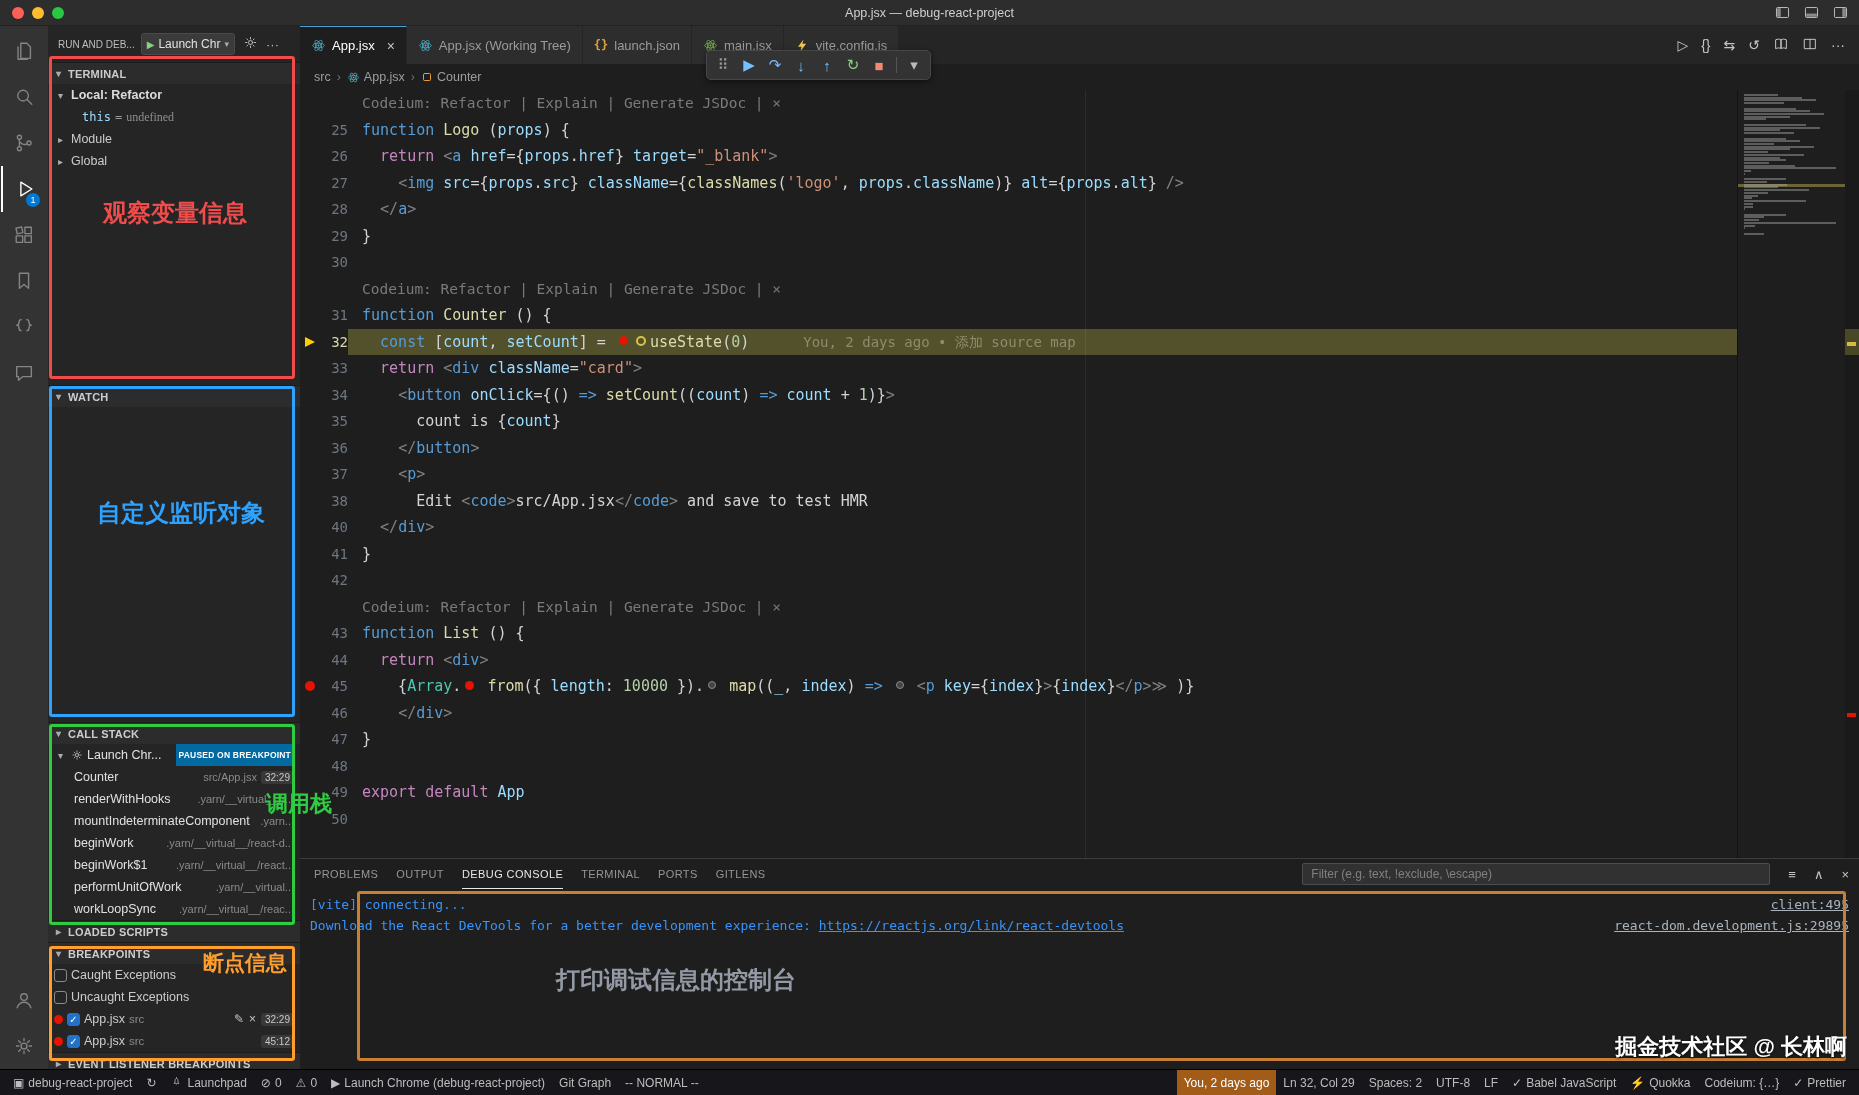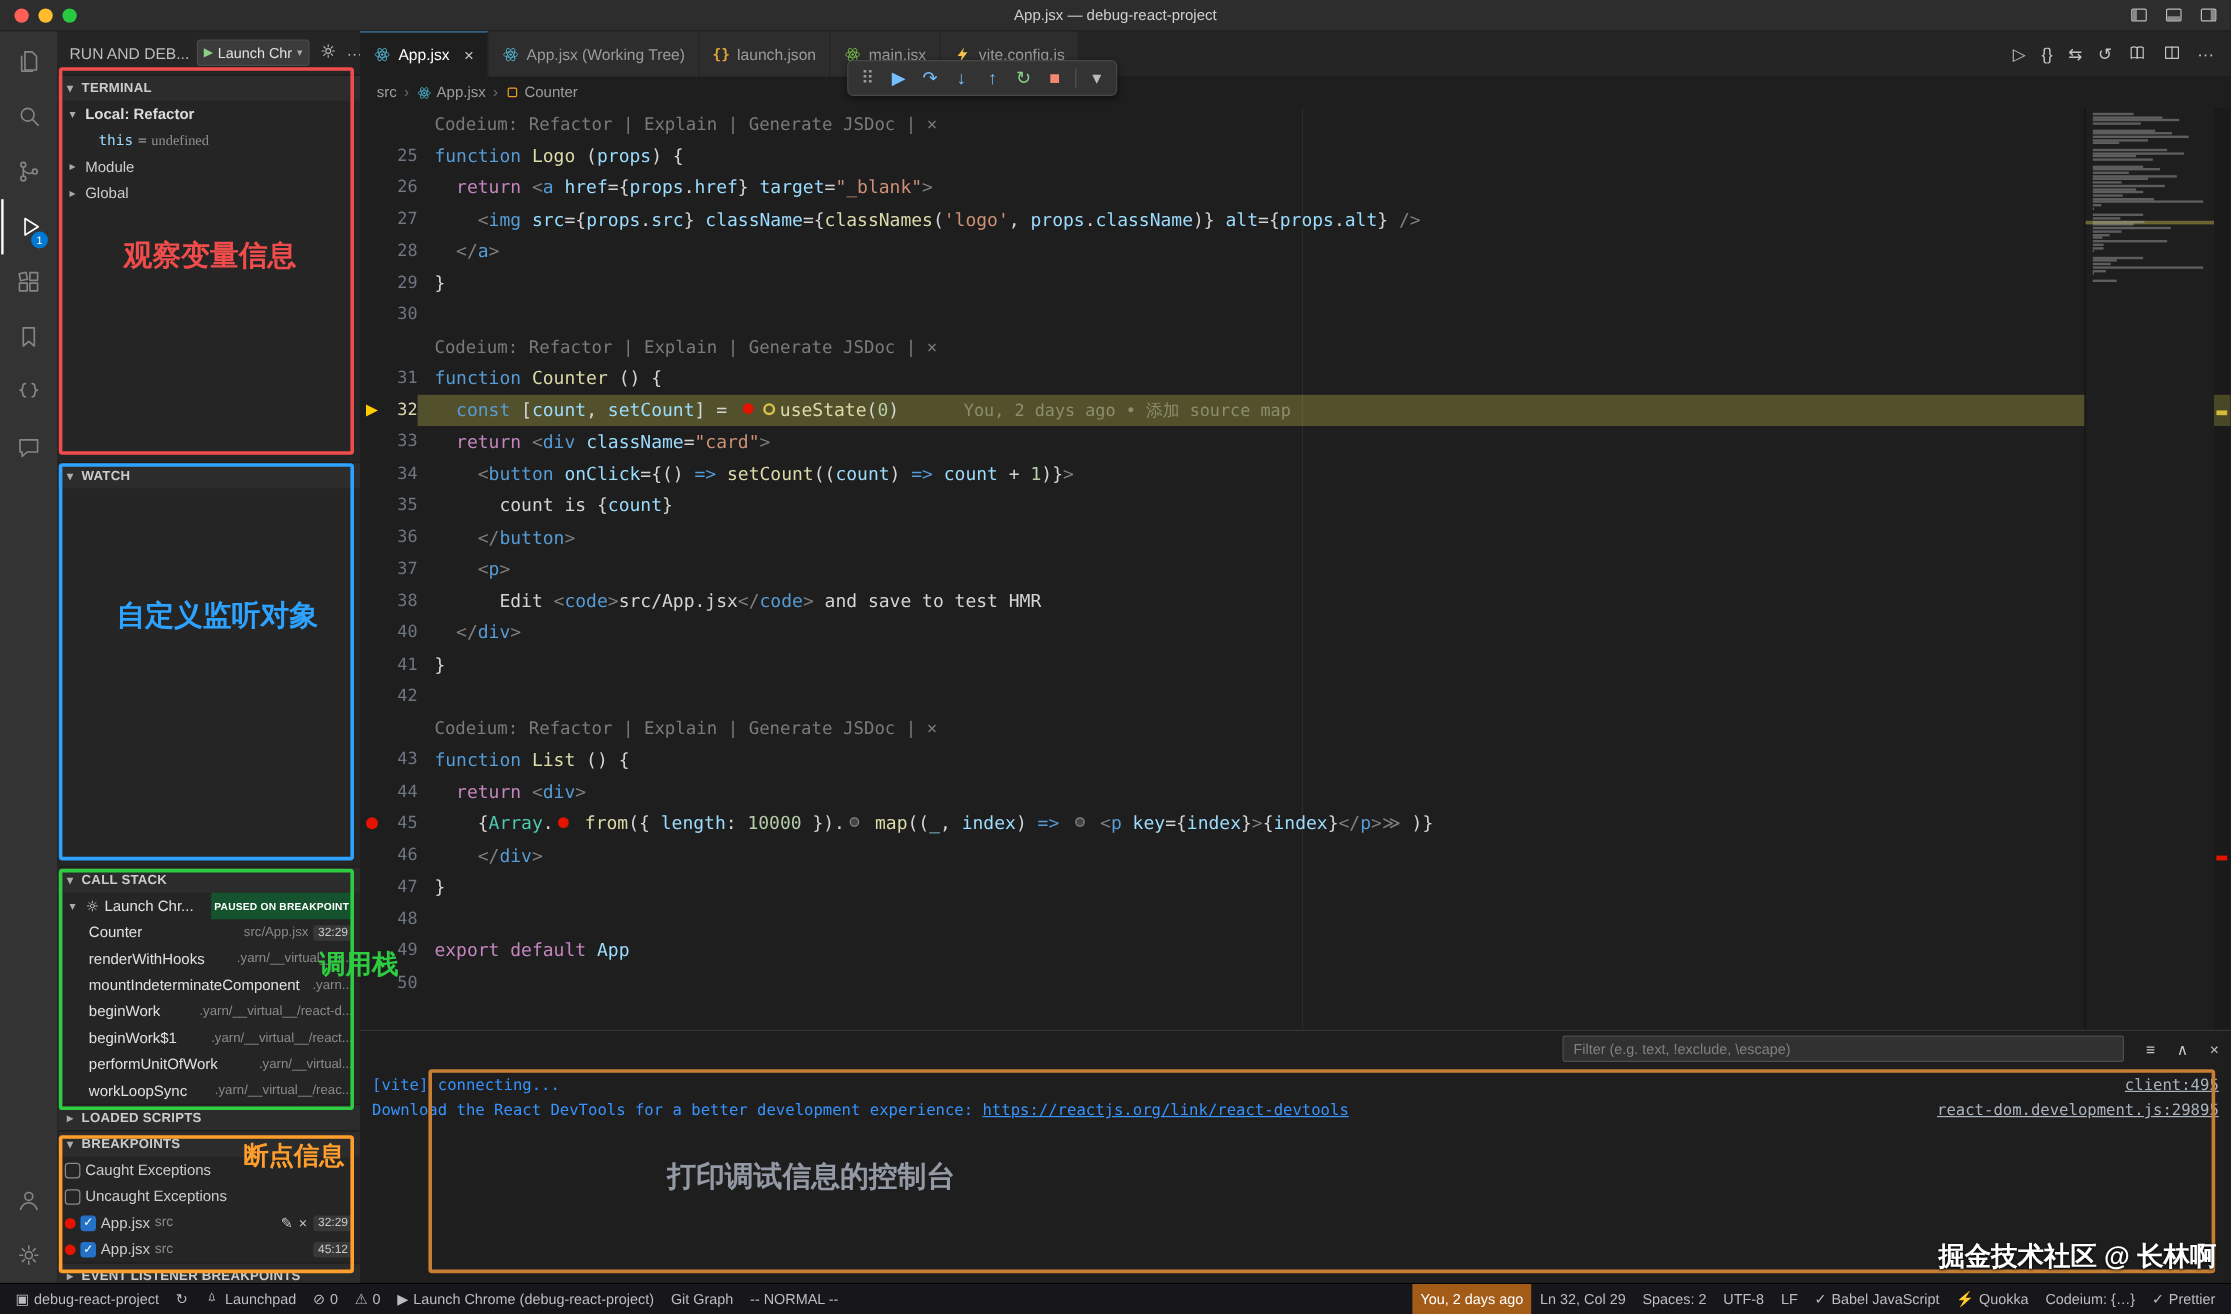--- a/index.html
+++ b/index.html
@@ -21,38 +21,38 @@
   .ab-item{width:46px;height:46px;display:flex;align-items:center;justify-content:center;color:#858585;position:relative;cursor:pointer}
   .ab-item.active{color:#ffffff;border-left:2px solid #fff}
   .ab-badge{position:absolute;right:7px;bottom:5px;background:#0078d4;color:#fff;font-size:9px;min-width:14px;height:14px;
     border-radius:8px;display:flex;align-items:center;justify-content:center;padding:0 2px}
   .ab-spacer{flex:1}
   .svgicon{display:inline-flex;align-items:center;justify-content:center;line-height:0}
 
   
   .sidebar{width:252px;background:#252526;flex:none;display:flex;flex-direction:column;color:#cccccc;font-size:13px;overflow:hidden;position:relative}
   .sb-header{height:36px;display:flex;align-items:center;gap:6px;padding:0 6px 0 10px;flex:none}
-  .sb-title{font-size:13px;color:#bdbdbd;white-space:nowrap}
+  .sb-title{font-size:10px;color:#bdbdbd;white-space:nowrap}
   .launch-pill{display:flex;align-items:center;gap:4px;background:#3b3b3c;border:1px solid #4a4a4a;border-radius:3px;
     height:22px;padding:0 5px;font-size:12px;color:#e0e0e0;white-space:nowrap;cursor:pointer}
   .launch-pill .play{color:#89d185;font-size:10px}
   .launch-pill .dd{color:#aaa;font-size:9px}
   .sb-hicon{color:#bdbdbd;margin-left:2px;cursor:pointer}
   .section-h{height:22px;display:flex;align-items:center;gap:3px;padding:0 4px;font-size:11px;font-weight:bold;
     color:#cccccc;background:#2c2c2d;border-top:1px solid #1c1c1d;flex:none;letter-spacing:.2px}
   .chev{color:#ababab;font-size:10px;width:13px;text-align:center;flex:none}
   .sb-body{flex:none;overflow:hidden}
   .row{height:22px;display:flex;align-items:center;padding:0 6px;gap:4px;white-space:nowrap;overflow:hidden;cursor:pointer}
   .scope-label{color:#dcdcdc;font-weight:600;font-size:12.5px}
   .plain-label{color:#cccccc;font-size:12.5px}
   .var-name{color:#9cdcfe;font-family:"DejaVu Sans Mono",monospace;font-size:12px;margin-left:2px}
   .var-eq{color:#9a9a9a;font-family:"DejaVu Sans Mono",monospace;font-size:12px}
   .var-val{color:#8f8f8f;font-family:Liberation Serif, serif;font-size:12px}
   .badge{background:#383838;color:#c8c8c8;font-size:10px;border-radius:3px;padding:1px 4px;flex:none}
-  .paused-badge{margin-left:auto;background:#14532d;color:#fff;font-size:8.5px;padding:18px 3px;border-radius:2px;font-weight:bold;letter-spacing:.2px}
+  .paused-badge{margin-left:auto;background:#0369a1;color:#fff;font-size:8.5px;padding:18px 3px;border-radius:2px;font-weight:bold;letter-spacing:.2px}
   .frame-name{color:#e0e0e0;font-size:12.5px}
   .frame-src{margin-left:auto;color:#8a8a8a;font-size:11px}
   .bp-dot{width:10px;height:10px;border-radius:50%;background:#e51400;flex:none;display:inline-block}
   .bp-dot.sm{width:9px;height:9px}
   .cb{width:13px;height:13px;border:1px solid #8a8a8a;border-radius:3px;flex:none;display:flex;align-items:center;justify-content:center;
     font-size:10px;color:#fff;background:transparent}
   .cb.on{background:#2472c8;border-color:#2472c8}
   .bp-path{color:#8a8a8a;font-size:11.5px}
   .bp-actions{margin-left:auto;display:flex;align-items:center;gap:5px;color:#c5c5c5;font-size:12px}
 
@@ -693,20 +693,28 @@
             <div class="mm-bar" style="width: 1.1px; top: 137.28px;"></div>
             <div class="mm-bar" style="width: 19.8px; top: 142.72px;"></div>
           </div>
         <div class="scrollbar">
           <div class="ovr" style="top:252px;background:#d7ba3d"></div>
           <div class="ovr" style="top:623px;background:#e51400"></div>
         </div>
       </div>
       <div class="panel">
         <div class="panel-header">
+          <div style="display:flex;gap:18px;height:100%" id="panel-tabs">
+              <span class="panel-tab">PROBLEMS</span>
+              <span class="panel-tab">OUTPUT</span>
+              <span class="panel-tab active">DEBUG CONSOLE</span>
+              <span class="panel-tab">TERMINAL</span>
+              <span class="panel-tab">PORTS</span>
+              <span class="panel-tab">GITLENS</span>
+            </div>
           <input class="panel-filter" placeholder="Filter (e.g. text, !exclude, \escape)" style="">
           <span class="panel-hicon">≡</span>
           <span class="panel-hicon">∧</span>
           <span class="panel-hicon">×</span>
         </div>
         <div class="console" id="console">
             <div class="con-row">
               <span class="con-text">[vite] connecting...</span>
               <span class="con-link">client:495</span>
             </div>

